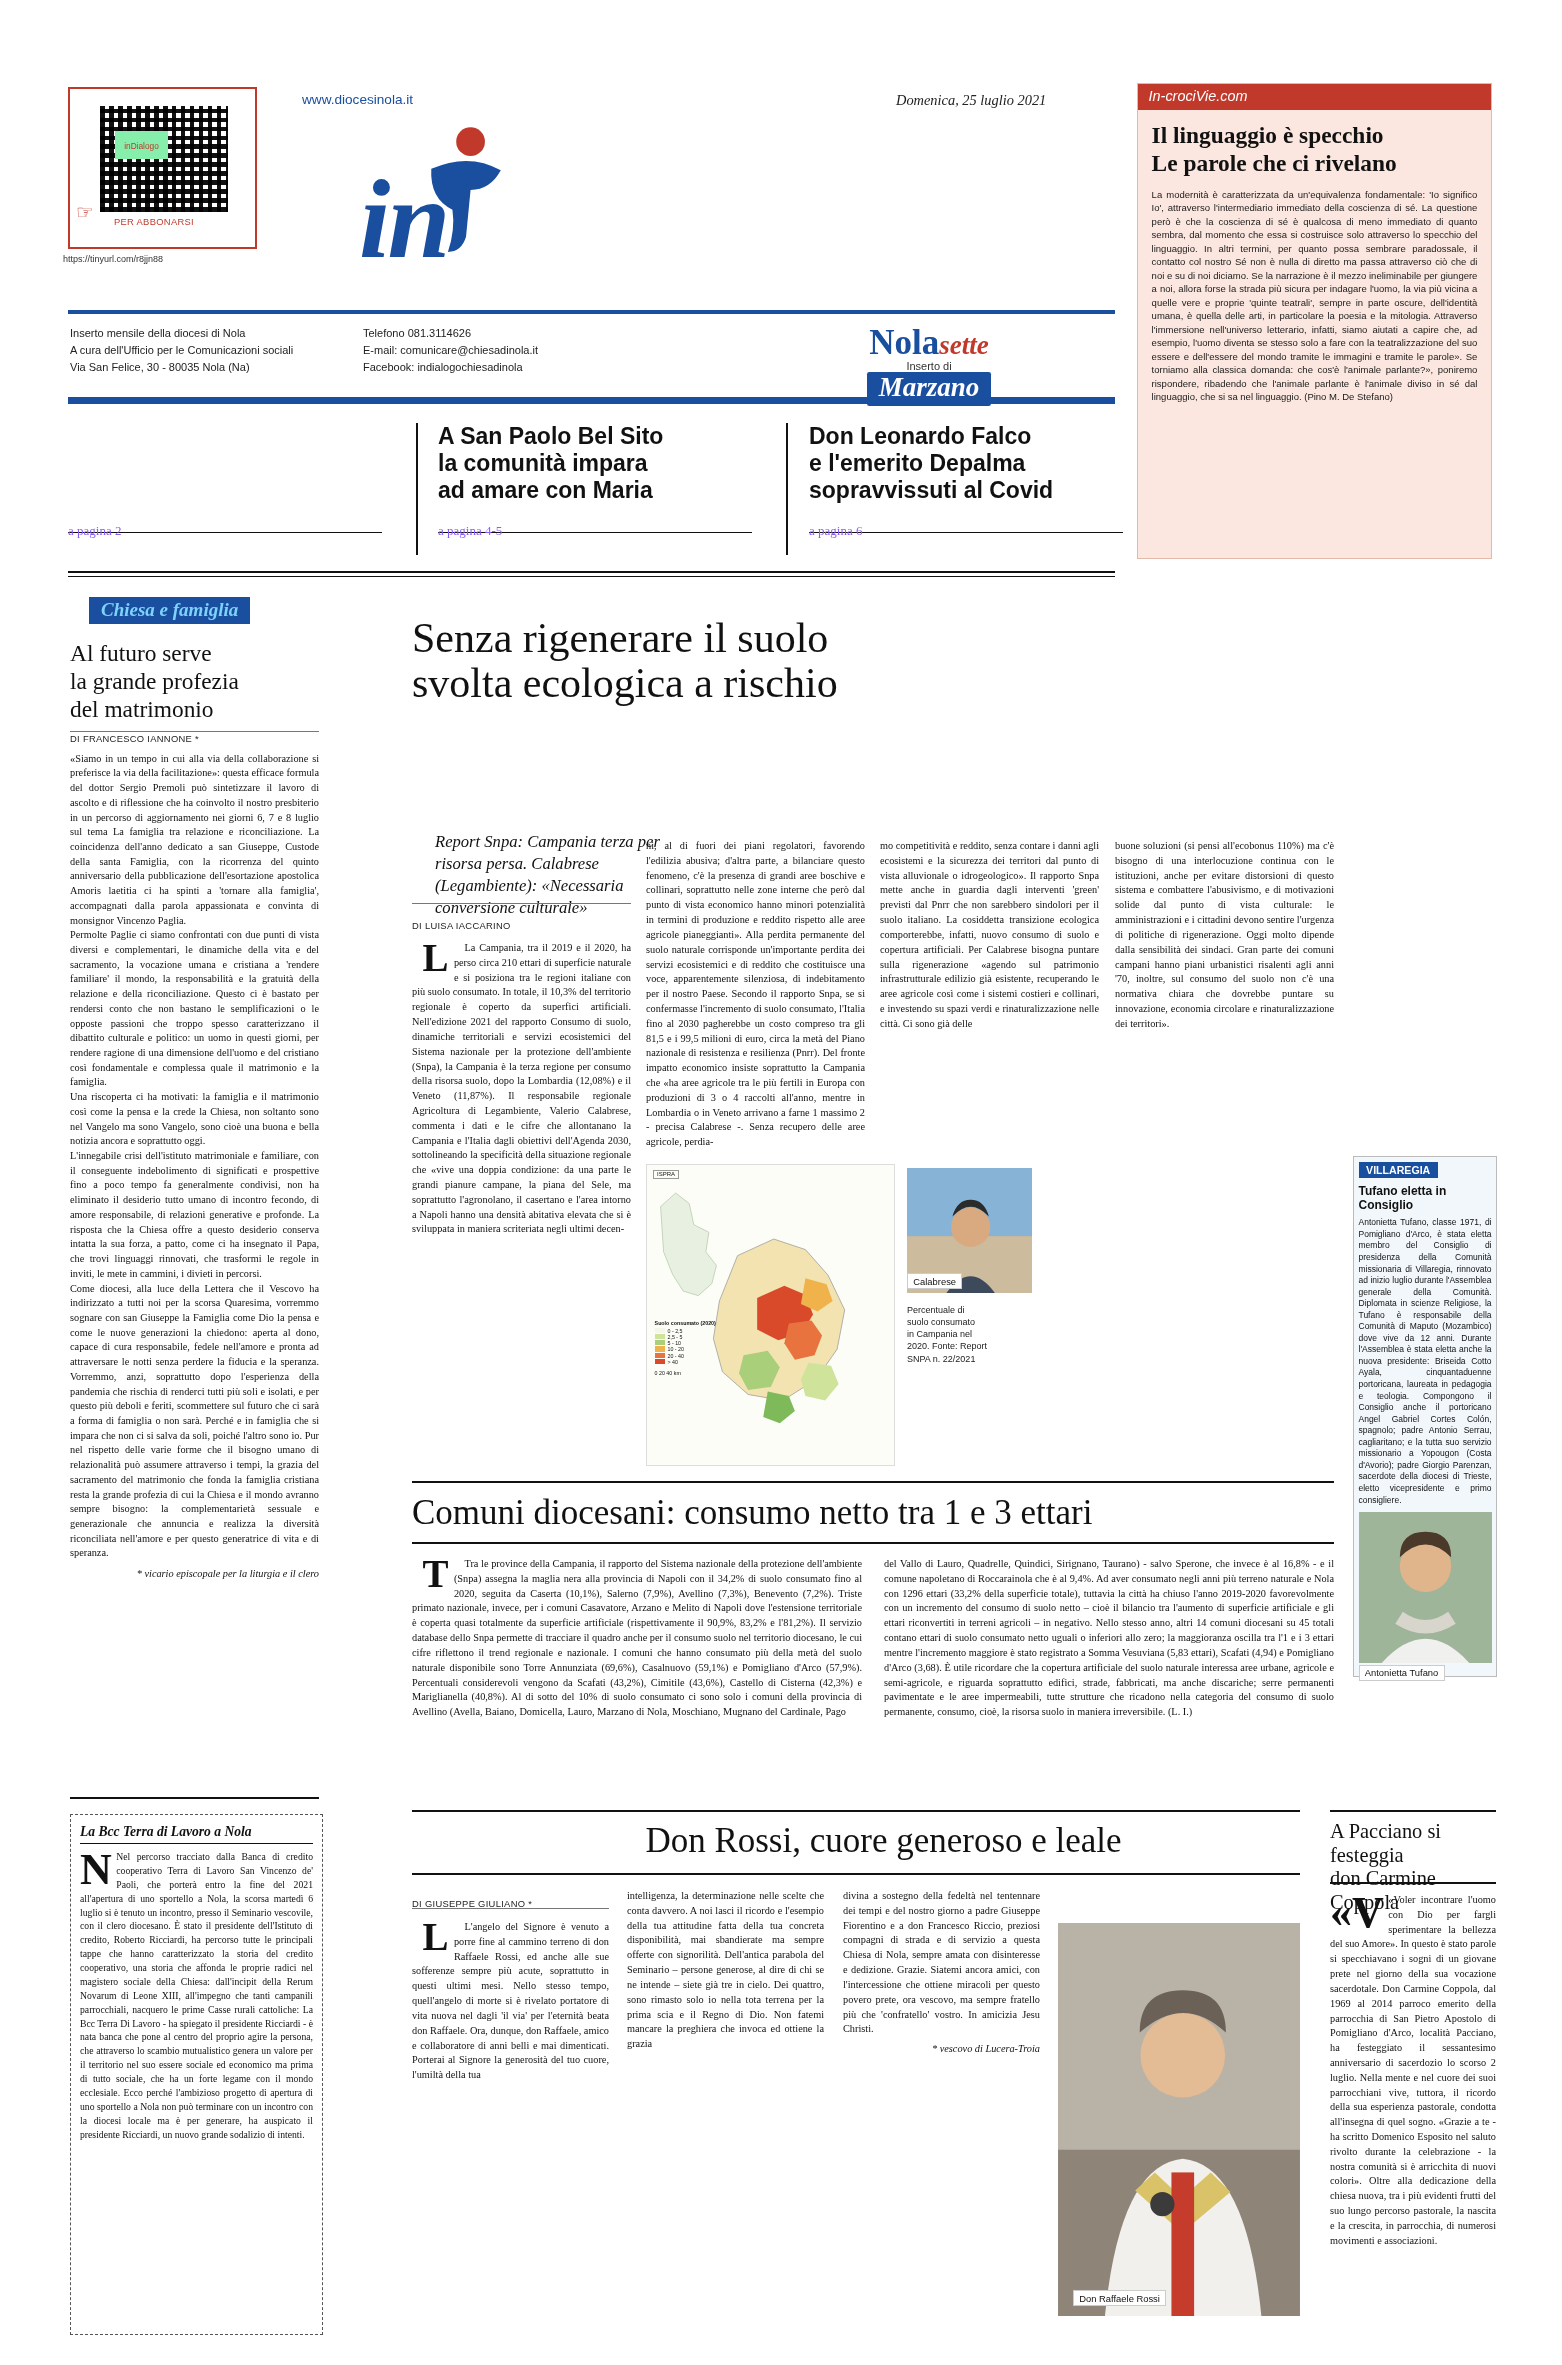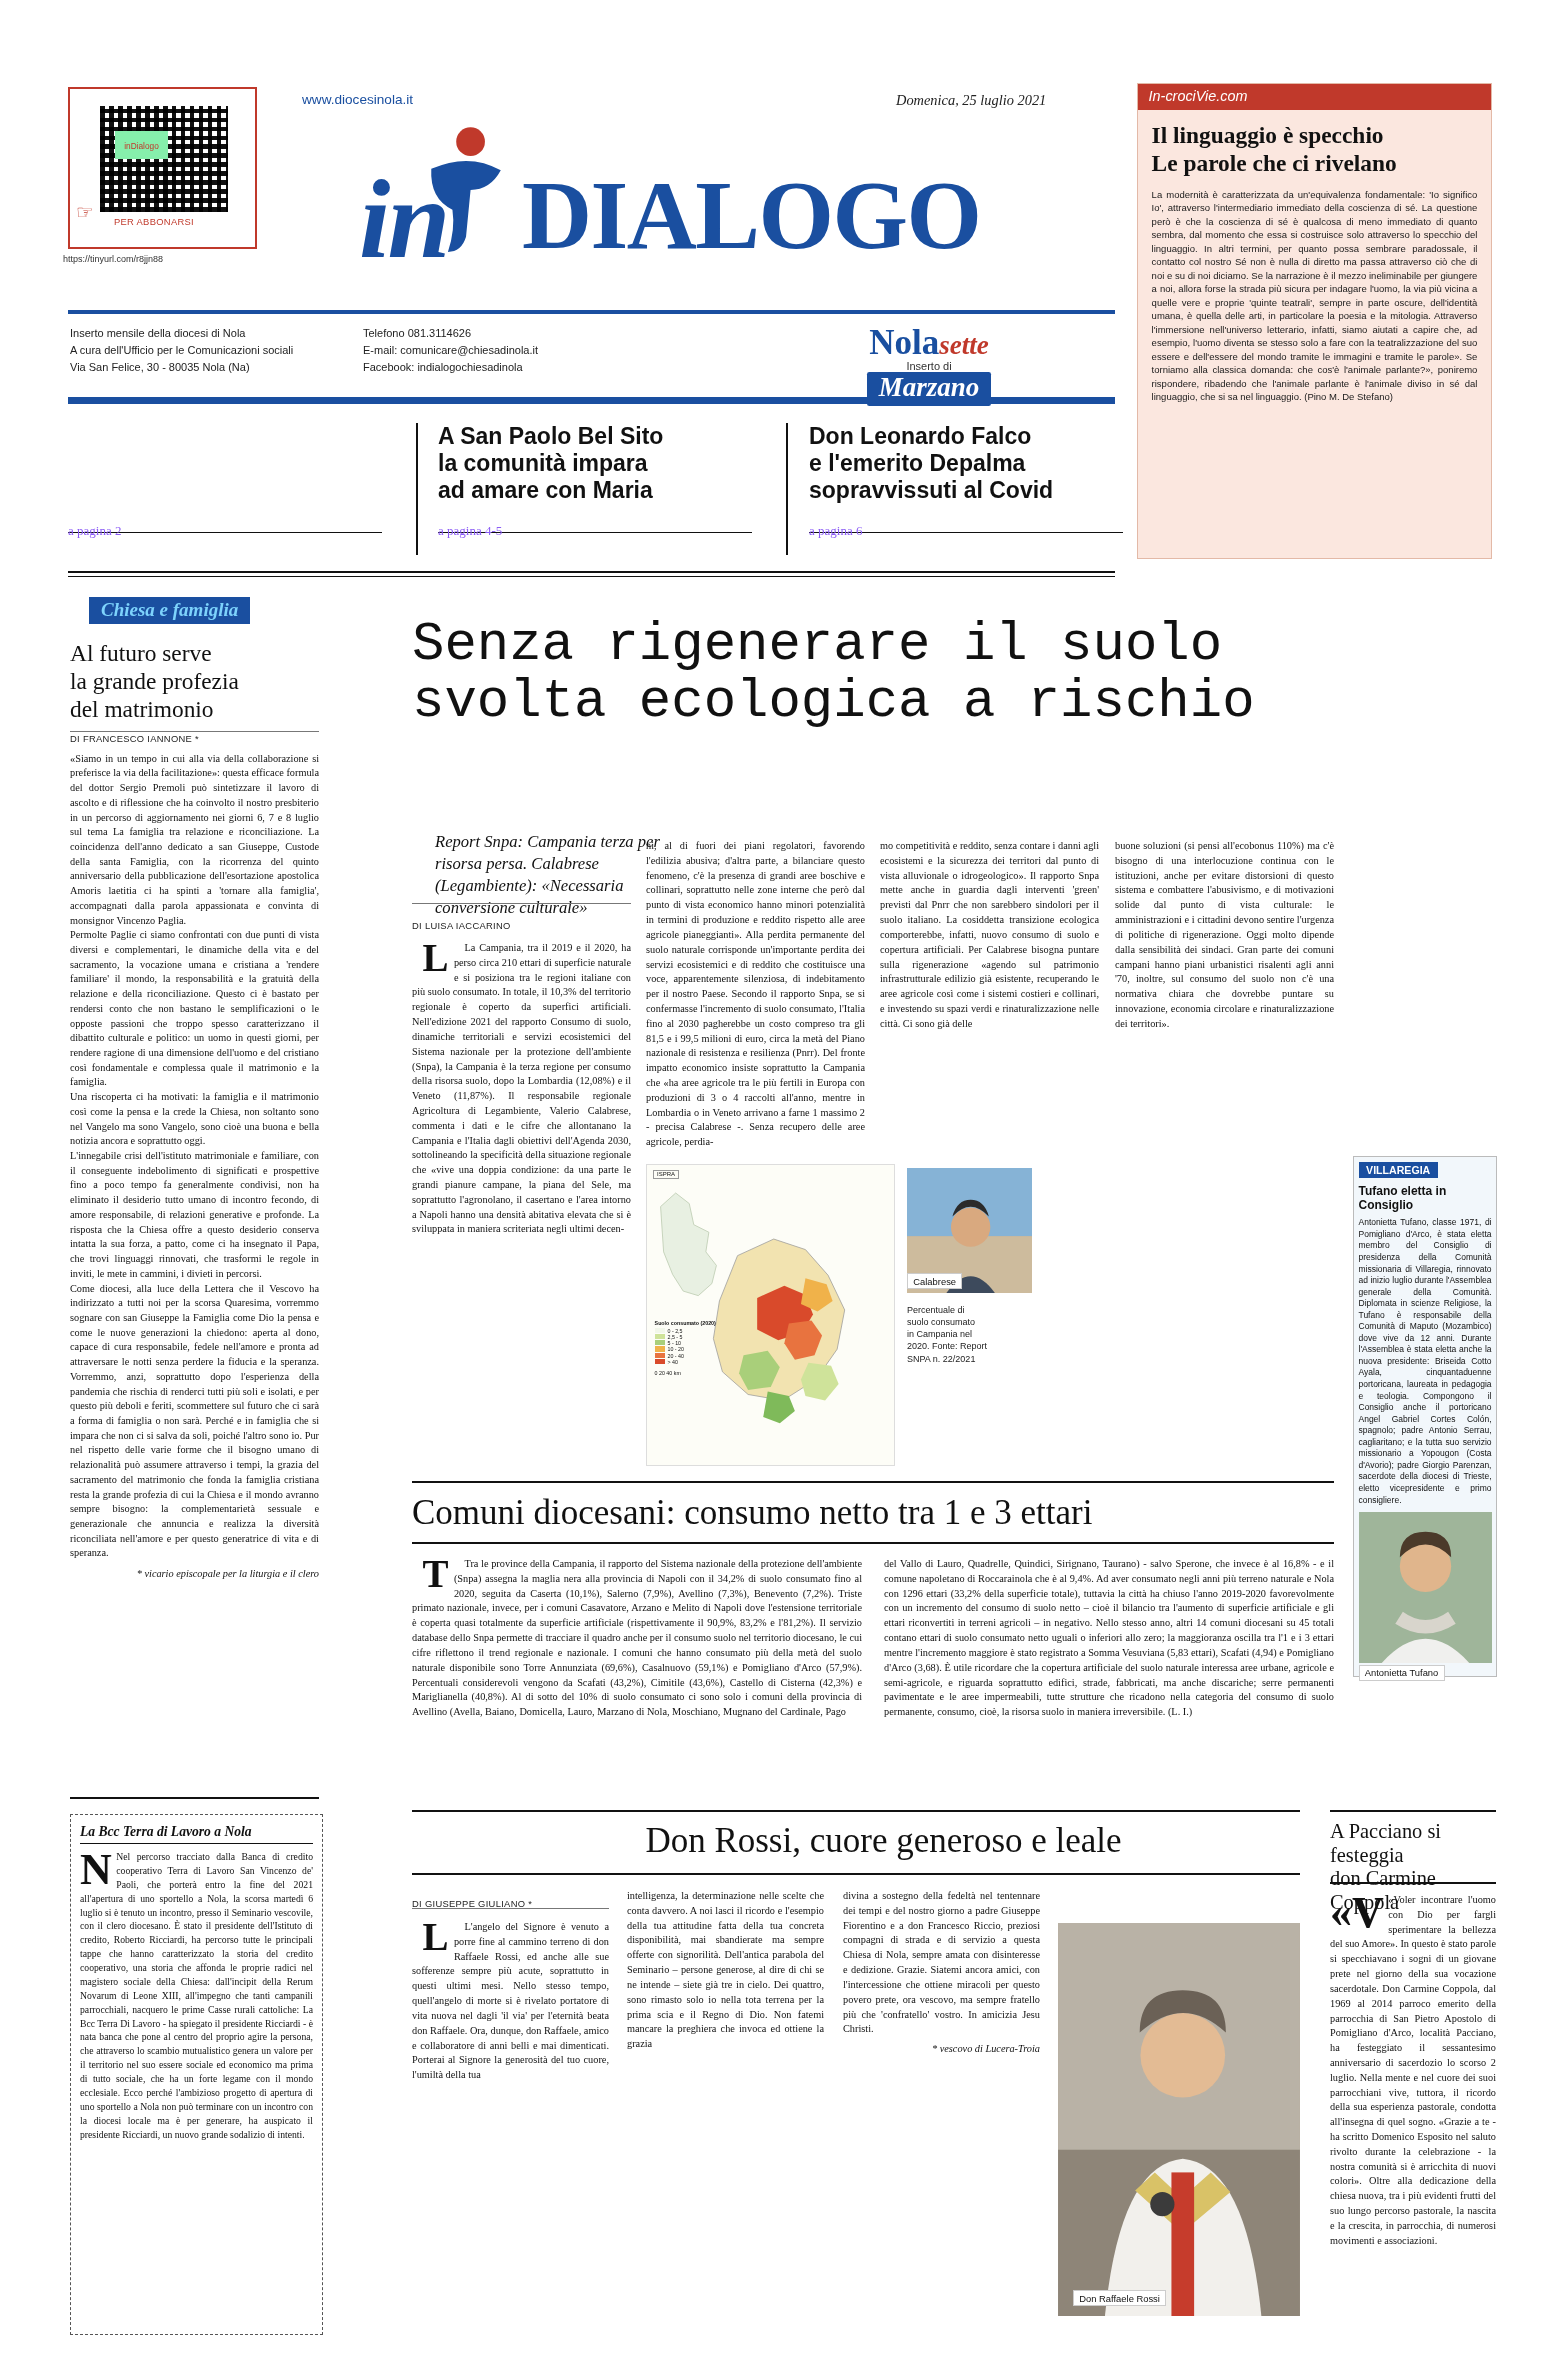--- a/index.html
+++ b/index.html
@@ -64,21 +64,21 @@
   
   .tag { position:absolute; background:#1a4fa0; color:#7dd3fc; font-family:"Liberation Serif",serif; font-weight:bold; font-style:italic; font-size:19px; padding:2.3px 12px; }
   .lcol { position:absolute; left:70px; width:249px; }
   .lcol h2 { font-family:"Liberation Serif",serif; font-weight:normal; font-size:23.4px; line-height:1.2; margin:0; color:#111; }
   .byline { font-family:"Liberation Sans",serif; font-size:9.4px; letter-spacing:0.3px; margin-top:9px; color:#222; font-variant: small-caps; }
   .body-sm { font-family:"Liberation Serif",serif; font-size:10.3px; line-height:1.43; text-align:justify; color:#111; }
   .dropq { float:left; font-size:44px; line-height:33px; font-weight:bold; padding:3px 4.5px 0 0; }
   .italic { font-style:italic; }
 
   
-  .headline { position:absolute; left:412px; top:616px; width:1073px; font-family:Liberation Mono, monospace; font-size:54px; line-height:1.06; color:#111; }
+  .headline { position:absolute; left:412px; top:616px; width:1073px; font-family:Liberation Serif, serif; font-size:42px; line-height:1.06; color:#111; }
   .subhead { position:absolute; font-style:italic; font-size:16.6px; line-height:1.32; color:#111; }
 
   .col { position:absolute; font-family:"Liberation Serif",serif; font-size:10.3px; line-height:1.44; text-align:justify; color:#111; }
   .col p { margin:0 0 0 0; text-indent: 10.6px; }
   .dropcap { float:left; font-size:39px; line-height:30px; font-weight:bold; padding:2.3px 5.3px 0 0; font-family:"Liberation Serif",serif; }
 
   .section-title { position:absolute; font-family:"Liberation Serif",serif; font-size:35px; color:#111; }
 
   
   .mapfig { position:absolute; left:646px; top:1164px; width:249px; height:302px; background:#fdfdf7; border:0.8px solid #ddd; overflow:hidden; }
@@ -113,21 +113,20 @@
 
     <div class="site-url">www.diocesinola.it</div>
     <div class="issue-date">Domenica, 25 luglio 2021</div>
 
     <div class="logo-wrap">
       <svg class="logo-fig" width="91" height="136" viewBox="0 0 120 180">
         <circle cx="72" cy="26" r="19" fill="#c0392b"></circle>
         <path d="M20 62 q50 -22 92 2 q-14 26 -40 26 l-6 62 q-6 20 -24 20 q10 -30 6 -56 q-30 -14 -28 -54 z" fill="#1a4fa0"></path>
       </svg>
       <div class="logo-in">in</div>
-      <div class="logo-dialogo">DIALOGO</div>
     </div>
 
     <div class="rule-blue" style="top:310px;"></div>
     <div class="rule-blue" style="top:397px; height:6.8px;"></div>
 
     <div class="colophon">
       <div style="white-space:pre-line;">Inserto mensile della diocesi di Nola
 A cura dell'Ufficio per le Comunicazioni sociali
 Via San Felice, 30 - 80035 Nola (Na)</div>
     </div>

